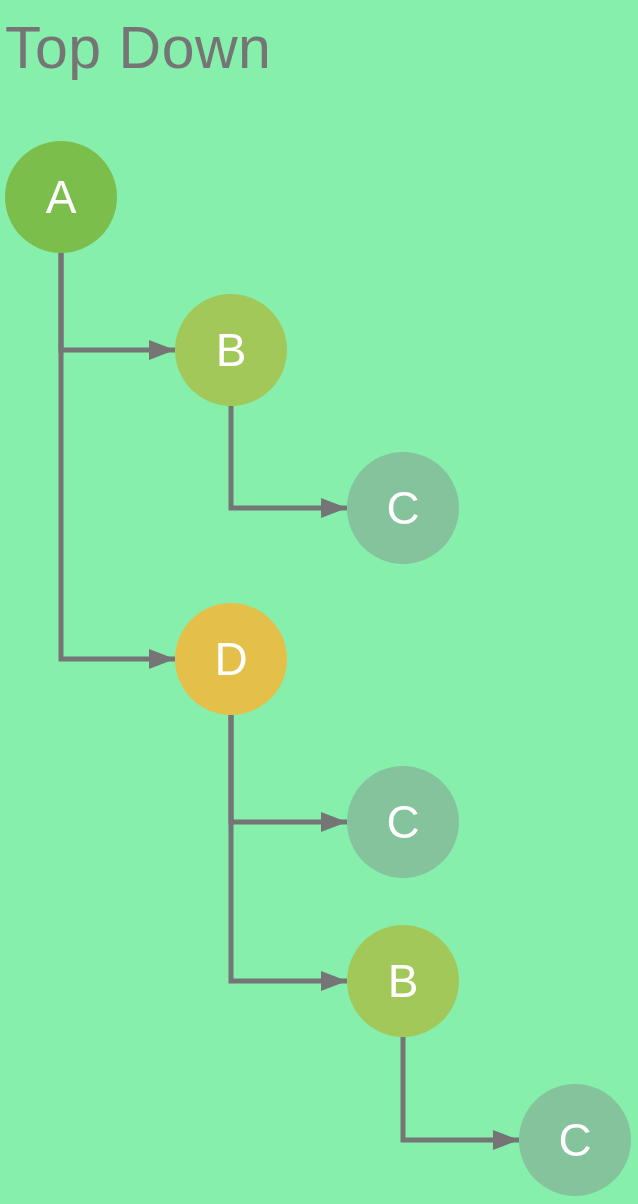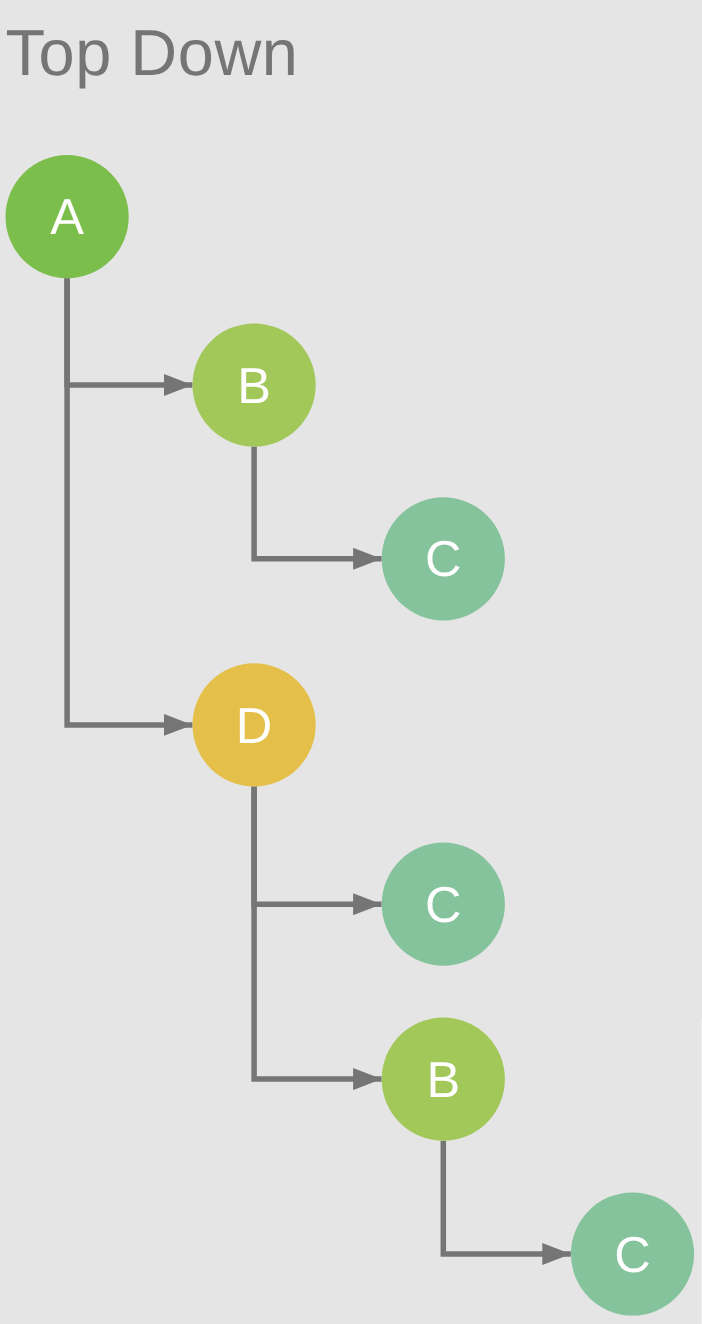--- a/index.html
+++ b/index.html
@@ -8,21 +8,21 @@
     background: #ffffff;
     width: 638px;
     height: 1204px;
     overflow: hidden;
     font-family: "Liberation Sans", "DejaVu Sans", sans-serif;
   }
   .stage {
     position: relative;
     width: 638px;
     height: 1204px;
-    background: #e5e5e5;
+    background: #86efac;
   }
   .diagram-title {
     position: absolute;
     left: 5px;
     top: 14px;
     font-size: 59px;
     font-weight: 300;
     letter-spacing: 0.5px;
     color: #757575;
     white-space: nowrap;

